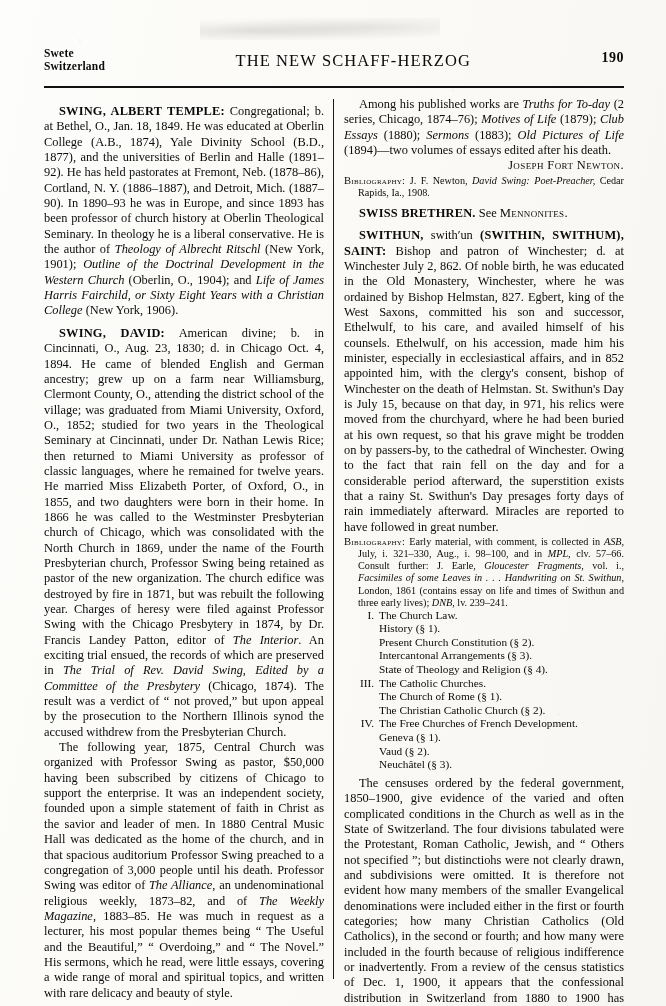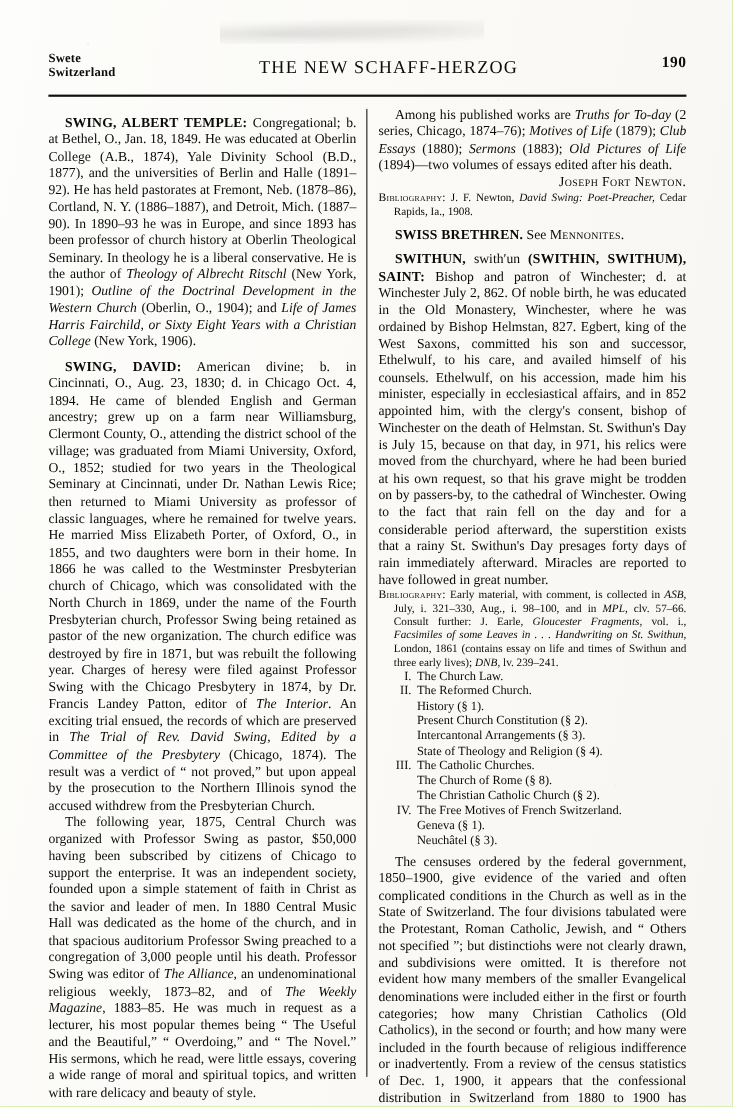--- a/index.html
+++ b/index.html
@@ -11,21 +11,21 @@
     width: 666px;
     height: 1006px;
     overflow: hidden;
     font-family: "Liberation Serif", "DejaVu Serif", serif;
     color: #0b0b0b;
     position: relative;
   }
   .page {
     position: absolute;
     inset: 0;
-    background: #84cc16;
+    background: #fdba74;
   }
   
   .paper-tone {
     position: absolute;
     inset: 0;
     background:
       radial-gradient(circle at 12% 4%, rgba(0,0,0,0.035) 0 1px, transparent 1.6px),
       radial-gradient(circle at 68% 9%, rgba(0,0,0,0.03) 0 1px, transparent 1.6px),
       radial-gradient(circle at 31% 52%, rgba(0,0,0,0.025) 0 1px, transparent 1.6px),
       radial-gradient(circle at 84% 71%, rgba(0,0,0,0.028) 0 1px, transparent 1.6px),
@@ -242,39 +242,36 @@
         <p class="bib">
           <span class="lbl">Bibliography:</span><span><span> Early material, with comment, is collected in </span><i>ASB,</i><span> July, i. 321–330, Aug., i. 98–100, and in </span><i>MPL,</i><span> clv. 57–66. Consult further: J. Earle, </span><i>Gloucester Fragments,</i><span> vol. i., </span><i>Facsimiles of some Leaves in . . . Handwriting on St. Swithun,</i><span> London, 1861 (contains essay on life and times of Swithun and three early lives); </span><i>DNB,</i><span> lv. 239–241.</span></span>
         </p>
 
 
         <div class="toc">
             <div class="toc-row">
               <span class="toc-num">I.</span>
               <span>The Church Law.</span>
             </div>
-            <div class="toc-row">
-              <span class="toc-num">II.</span>
-              <span>The Reformed Church.</span>
-            </div>
             <div class="toc-sub">History (§ 1).</div>
             <div class="toc-sub">Present Church Constitution (§ 2).</div>
             <div class="toc-sub">Intercantonal Arrangements (§ 3).</div>
             <div class="toc-sub">State of Theology and Religion (§ 4).</div>
             <div class="toc-row">
               <span class="toc-num">III.</span>
               <span>The Catholic Churches.</span>
             </div>
-            <div class="toc-sub">The Church of Rome (§ 8).</div>
+            <div class="toc-sub">The Church of Rome (§ 1).</div>
             <div class="toc-sub">The Christian Catholic Church (§ 2).</div>
             <div class="toc-row">
               <span class="toc-num">IV.</span>
-              <span>The Free Motives of French Switzerland.</span>
+              <span>The Free Churches of French Development.</span>
             </div>
             <div class="toc-sub">Geneva (§ 1).</div>
+            <div class="toc-sub">Vaud (§ 2).</div>
             <div class="toc-sub">Neuchâtel (§ 3).</div>
           </div>
 
         <div class="gap-sm"></div>
 
         <p class="ind"><span>The censuses ordered by the federal government, 1850–1900, give evidence of the varied and often complicated conditions in the Church as well as in the State of Switzerland. The four divisions tabulated were the Protestant, Roman Catholic, Jewish, and “ Others not specified ”; but distinctiohs were not clearly drawn, and subdivisions were omitted. It is therefore not evident how many members of the smaller Evangelical denominations were included either in the first or fourth categories; how many Christian Catholics (Old Catholics), in the second or fourth; and how many were included in the fourth because of religious indifference or inadvertently. From a review of the census statistics of Dec. 1, 1900, it appears that the confessional distribution in Switzerland from 1880 to 1900 has undergone little alteration. The Protestants lost eight per cent, the Roman Catholics gained the same; the Jews increased from two to four per cent of the</span></p>
 
       </div>
     </div>
   </div>

